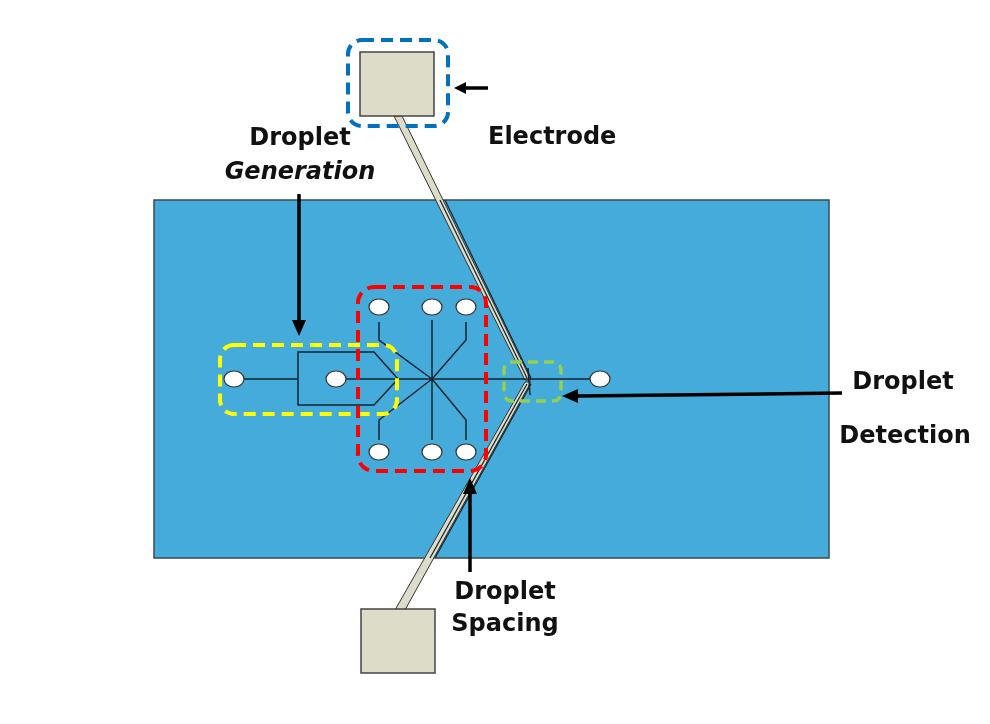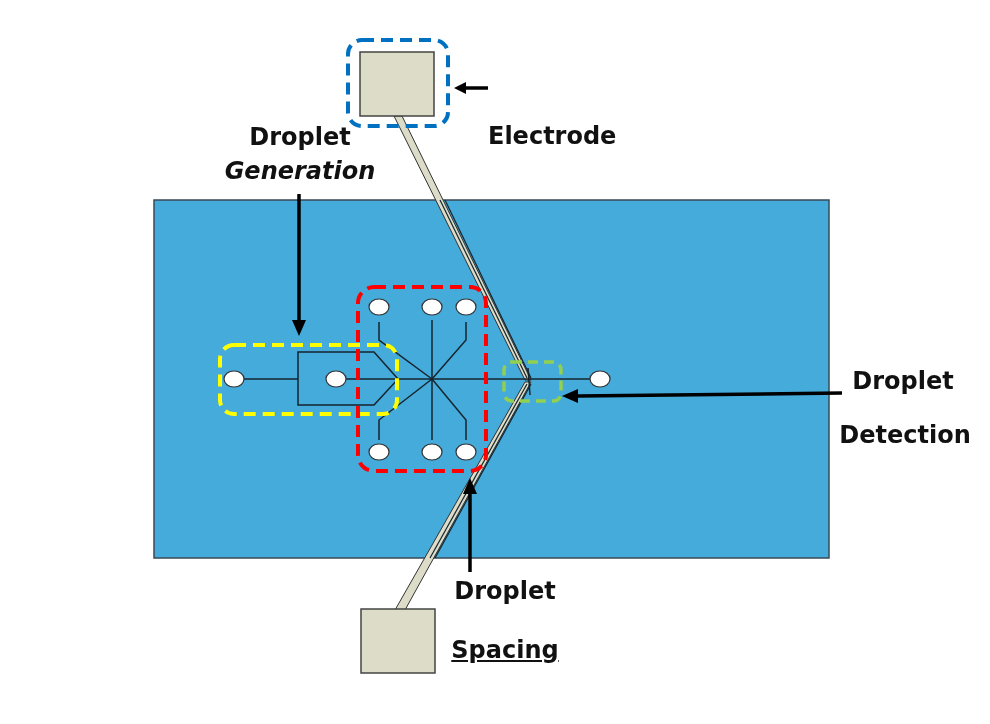--- a/index.html
+++ b/index.html
@@ -73,16 +73,16 @@
     <polygon points="562,396 578,389 578,403" stroke="none"></polygon>
   </g>
 </svg>
 
 <div class="lbl" style="left:488px; top:73px; text-align:center;margin-top:48px;">Electrode</div>
 
 <div class="lbl" style="left:200px; top:122px; width:200px;">Droplet</div>
 <div class="lbl" style="left:200px; top:156px; width:200px;font-style:italic;">Generation</div>
 
 <div class="lbl" style="left:440px; top:576px; width:130px;">Droplet</div>
-<div class="lbl" style="left:440px; top:635px; width:130px;text-decoration:underline;">Spacing</div>
+<div class="lbl" style="left:440px; top:608px; width:130px;">Spacing</div>
 
 <div class="lbl" style="left:838px; top:366px; width:130px;">Droplet</div>
 <div class="lbl" style="left:830px; top:420px; width:150px;">Detection</div>
 
 </body></html>

